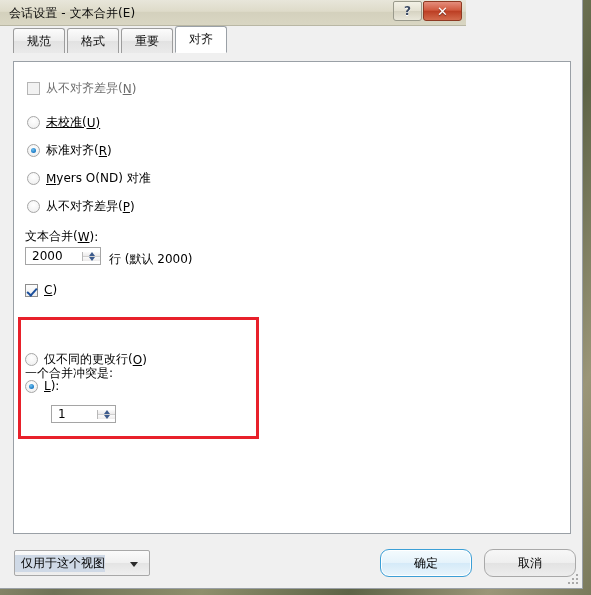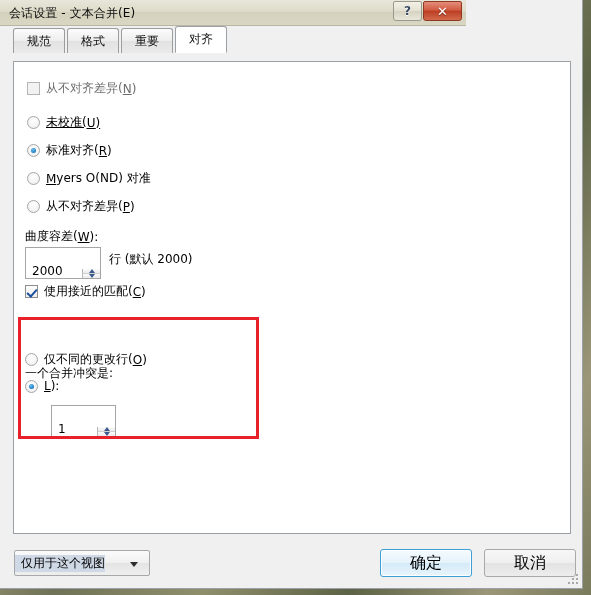--- a/index.html
+++ b/index.html
@@ -184,26 +184,26 @@
     width: 5px; height: 5px;
     border-radius: 50%;
     background: radial-gradient(circle at 40% 35%, #6fc0ef 0%, #1a79c4 70%, #0d5ea3 100%);
   }
 
   .ul { text-decoration: underline; }
 
   
   .spinner {
     position: absolute;
-    height: 32px;
+    height: 18px;
     box-sizing: border-box;
     border: 1px solid #a5a5a5;
     background: #ffffff;
     display: flex;
-    align-items: flex-end;
+    align-items: center;
   }
   .spinner .val {
     flex: 1;
     display: flex;
     align-items: center;
     padding-left: 6px;
     font-size: 12px;
     color: #000;
   }
   .spinner .btns {
@@ -271,26 +271,26 @@
     border-top: 5px solid #2b2b2b;
   }
 
   .dlg-btn {
     position: absolute;
     top: 549px;
     width: 92px;
     height: 28px;
     box-sizing: border-box;
     border: 1px solid #a9a9a9;
-    border-radius: 3px;
+    border-radius: 9px;
     background: linear-gradient(to bottom, #f7f7f7 0%, #efefef 48%, #e3e3e3 52%, #ededed 100%);
     display: flex;
     align-items: center;
     justify-content: center;
-    font-size: 16px;
+    font-size: 12px;
     color: #000;
   }
   #ok-btn {
     left: 380px;
     border: 1px solid #3c9fd6;
     box-shadow: inset 0 0 0 1px #ffffff;
     background: linear-gradient(to bottom, #f4fbfe 0%, #e6f3fb 48%, #d5eaf8 52%, #e9f5fc 100%);
   }
   #cancel-btn { left: 484px; }
 
@@ -360,41 +360,40 @@
     </div>
 
     <div class="row" style="left:13px; top:136px;">
       <span class="radio"></span>
       <span>从不对齐差异(</span>
         <span class="ul">P</span>
         <span>)</span>
     </div>
 
     <div class="row" style="left:11px; top:166px;">
-      <span>曲度容差(</span>
+      <span>文本合并(</span>
         <span class="ul">W</span>
         <span>):</span>
     </div>
 
     <div class="spinner" style="left:11px; top:185px; width:76px;">
       <div class="val">2000</div>
       <div class="btns">
         <div class="sb">
             <span class="arr up"></span>
           </div>
         <div class="sb">
             <span class="arr down"></span>
           </div>
       </div>
     </div>
     <div class="row" style="left:95px; top:189px;">行 (默认 2000)</div>
 
     <div class="row" style="left:11px; top:221px;">
       <span class="cbox checked"></span>
-      <span>使用接近的匹配(</span>
         <span class="ul">C</span>
         <span>)</span>
     </div>
 
     <div class="row" style="left:11px; top:263px;margin-top:40px;">一个合并冲突是:</div>
 
     <div class="row" style="left:11px; top:289px;">
       <span class="radio"></span>
       <span>仅不同的更改行(</span>
         <span class="ul">O</span>

